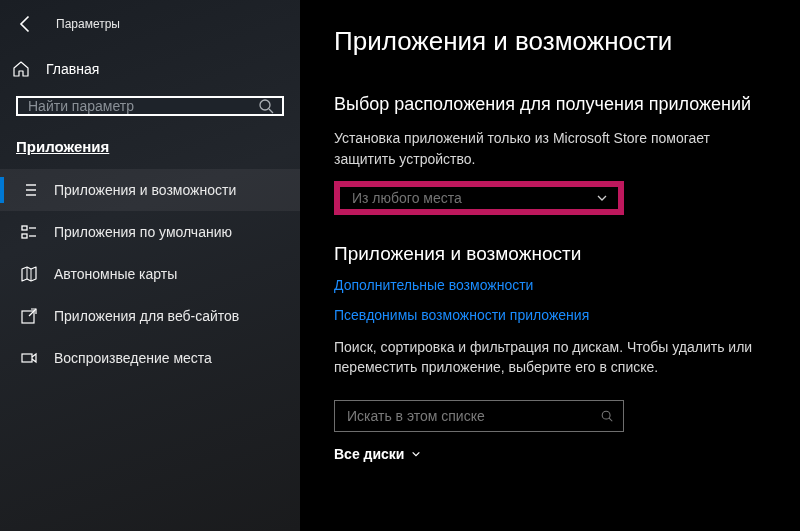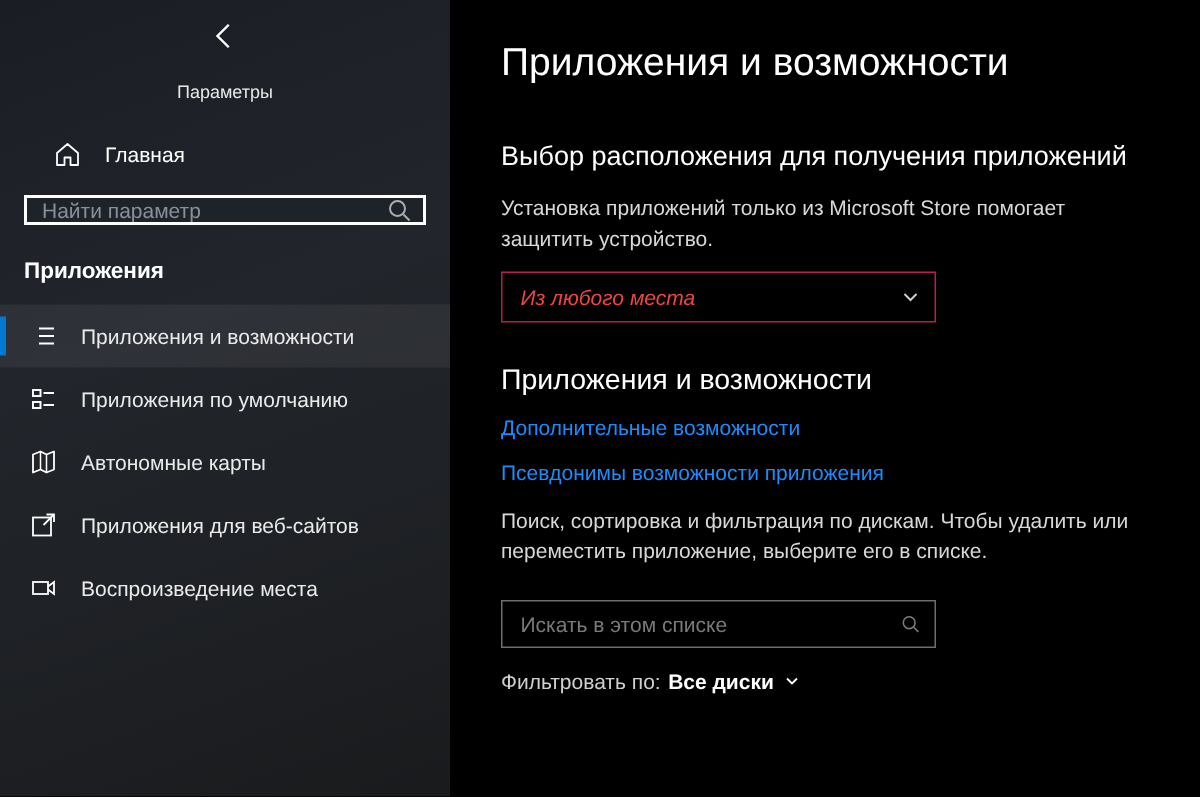--- a/index.html
+++ b/index.html
@@ -1,50 +1,50 @@
 <!DOCTYPE html>
 <html><head>
 <meta charset="utf-8">
 <style>
 * { margin: 0; padding: 0; box-sizing: border-box; font-family: "Segoe UI", Arial, sans-serif; }
 html, body { width: 800px; height: 531px; overflow: hidden; background: #000; color: #fff; }
 .app { display: flex; width: 100%; height: 100%; }
 
 
 .sidebar { width: 300px; height: 100%; background: linear-gradient(160deg, #1a1e24 0%, #22262c 40%, #1a1b1d 100%); display: flex; flex-direction: column; }
-.titlebar { display: flex; align-items: center; gap: 20px; padding: 14px 16px 10px 16px; flex-direction: column; }
+.titlebar { display: flex; align-items: center; gap: 20px; padding: 14px 16px 10px 16px; }
 .back-btn { width: 20px; height: 20px; display: flex; align-items: center; justify-content: center; cursor: pointer; }
 .title { font-size: 12px; font-weight: 400; color: #e8e8e8; }
 
-.home-row { display: flex; align-items: center; gap: 16px; padding: 10px 16px 10px 36px; margin-top: 6px; cursor: pointer; }
+.home-row { display: flex; align-items: center; gap: 16px; padding: 10px 16px 10px 12px; margin-top: 6px; cursor: pointer; }
 .home-row .lbl { font-size: 14px; color: #fff; }
 
 .search-wrap { padding: 8px 16px 12px 16px; }
 .search-box { display: flex; align-items: center; border: 2px solid #fff; background: #1e232a; height: 20px; padding: 0 8px 0 10px; }
 .search-box input { flex: 1; background: transparent; border: none; outline: none; color: #9aa1a8; font-size: 14px; }
 .search-box input::placeholder { color: #8a9097; }
 .search-icon { width: 16px; height: 16px; display: flex; align-items: center; justify-content: center; opacity: 0.8; }
 
-.group-header { padding: 10px 16px 14px 16px; font-size: 15px; font-weight: 600; color: #fff; }
+.group-header { padding: 10px 16px 14px 16px; font-size: 15px; font-weight: 600; color: #fff; text-decoration: underline; }
 
 .nav { display: flex; flex-direction: column; }
 .nav-item { display: flex; align-items: center; gap: 16px; padding: 12px 16px 12px 20px; cursor: pointer; font-size: 14px; color: #eaeaea; position: relative; }
 .nav-item.active { background: rgba(255,255,255,0.06); }
 .nav-item.active::before { content: ""; position: absolute; left: 0; top: 8px; bottom: 8px; width: 4px; background: #0078d4; }
 .nav-icon { width: 18px; height: 18px; display: flex; align-items: center; justify-content: center; flex-shrink: 0; }
 .nav-icon svg { width: 18px; height: 18px; }
 
 
 .main { flex: 1; height: 100%; background: #000; padding: 26px 34px 10px 34px; overflow: hidden; display: flex; flex-direction: column; }
 .page-title { font-size: 26px; font-weight: 400; margin-bottom: 20px; }
 .section-title { font-size: 18px; font-weight: 400; margin-bottom: 12px; line-height: 1.3; margin-top: 16px; }
 .section-sub { font-size: 19px; font-weight: 400; margin-bottom: 12px; margin-top: 28px; }
 .helper { font-size: 14px; color: #d8d8d8; line-height: 1.45; margin-bottom: 12px; }
 
-.dropdown { width: 290px; height: 34px; border: 1px solid #be185d; background: #000; display: flex; align-items: center; justify-content: space-between; padding: 0 10px 0 12px; cursor: pointer; font-size: 14px; color: #ef4444; font-style: italic; }
+.dropdown { width: 290px; height: 34px; border: 6px solid #be185d; background: #000; display: flex; align-items: center; justify-content: space-between; padding: 0 10px 0 12px; cursor: pointer; font-size: 14px; color: #737373; }
 .dropdown .chev { display: flex; }
 
 .linkish { color: #1a8cff; font-size: 14px; cursor: pointer; margin-bottom: 14px; display: block; }
 
 .small-search { width: 290px; height: 32px; border: 1px solid #6e6e6e; background: #000; display: flex; align-items: center; padding: 0 8px 0 12px; margin-top: 10px; justify-content: center; }
 .small-search input { flex: 1; background: transparent; border: none; outline: none; color: #8a8a8a; font-size: 14px; }
 .small-search input::placeholder { color: #7a7a7a; }
 
 .sort-row { display: flex; gap: 36px; margin-top: 14px; font-size: 14px; }
 .sort-item { display: flex; align-items: center; gap: 5px; cursor: pointer; }
@@ -174,21 +174,20 @@
       <span class="search-icon">
         <svg viewBox="0 0 16 16" width="14" height="14">
             <circle cx="7" cy="7" r="4.5" stroke="#9a9a9a" stroke-width="1.2" fill="none"></circle>
             <line x1="10.5" y1="10.5" x2="14" y2="14" stroke="#9a9a9a" stroke-width="1.2"></line>
           </svg>
       </span>
     </div>
 
     <div class="sort-row">
       <div class="sort-item">
-        <span class="k">Фильтровать по:</span>
         <span class="v">Все диски</span>
         <span class="chev">
           <svg width="10" height="10" viewBox="0 0 12 12">
               <path d="M2 4 L6 8 L10 4" stroke="#fff" stroke-width="1.5" fill="none"></path>
             </svg>
         </span>
       </div>
     </div>
   </main>
 </div>

